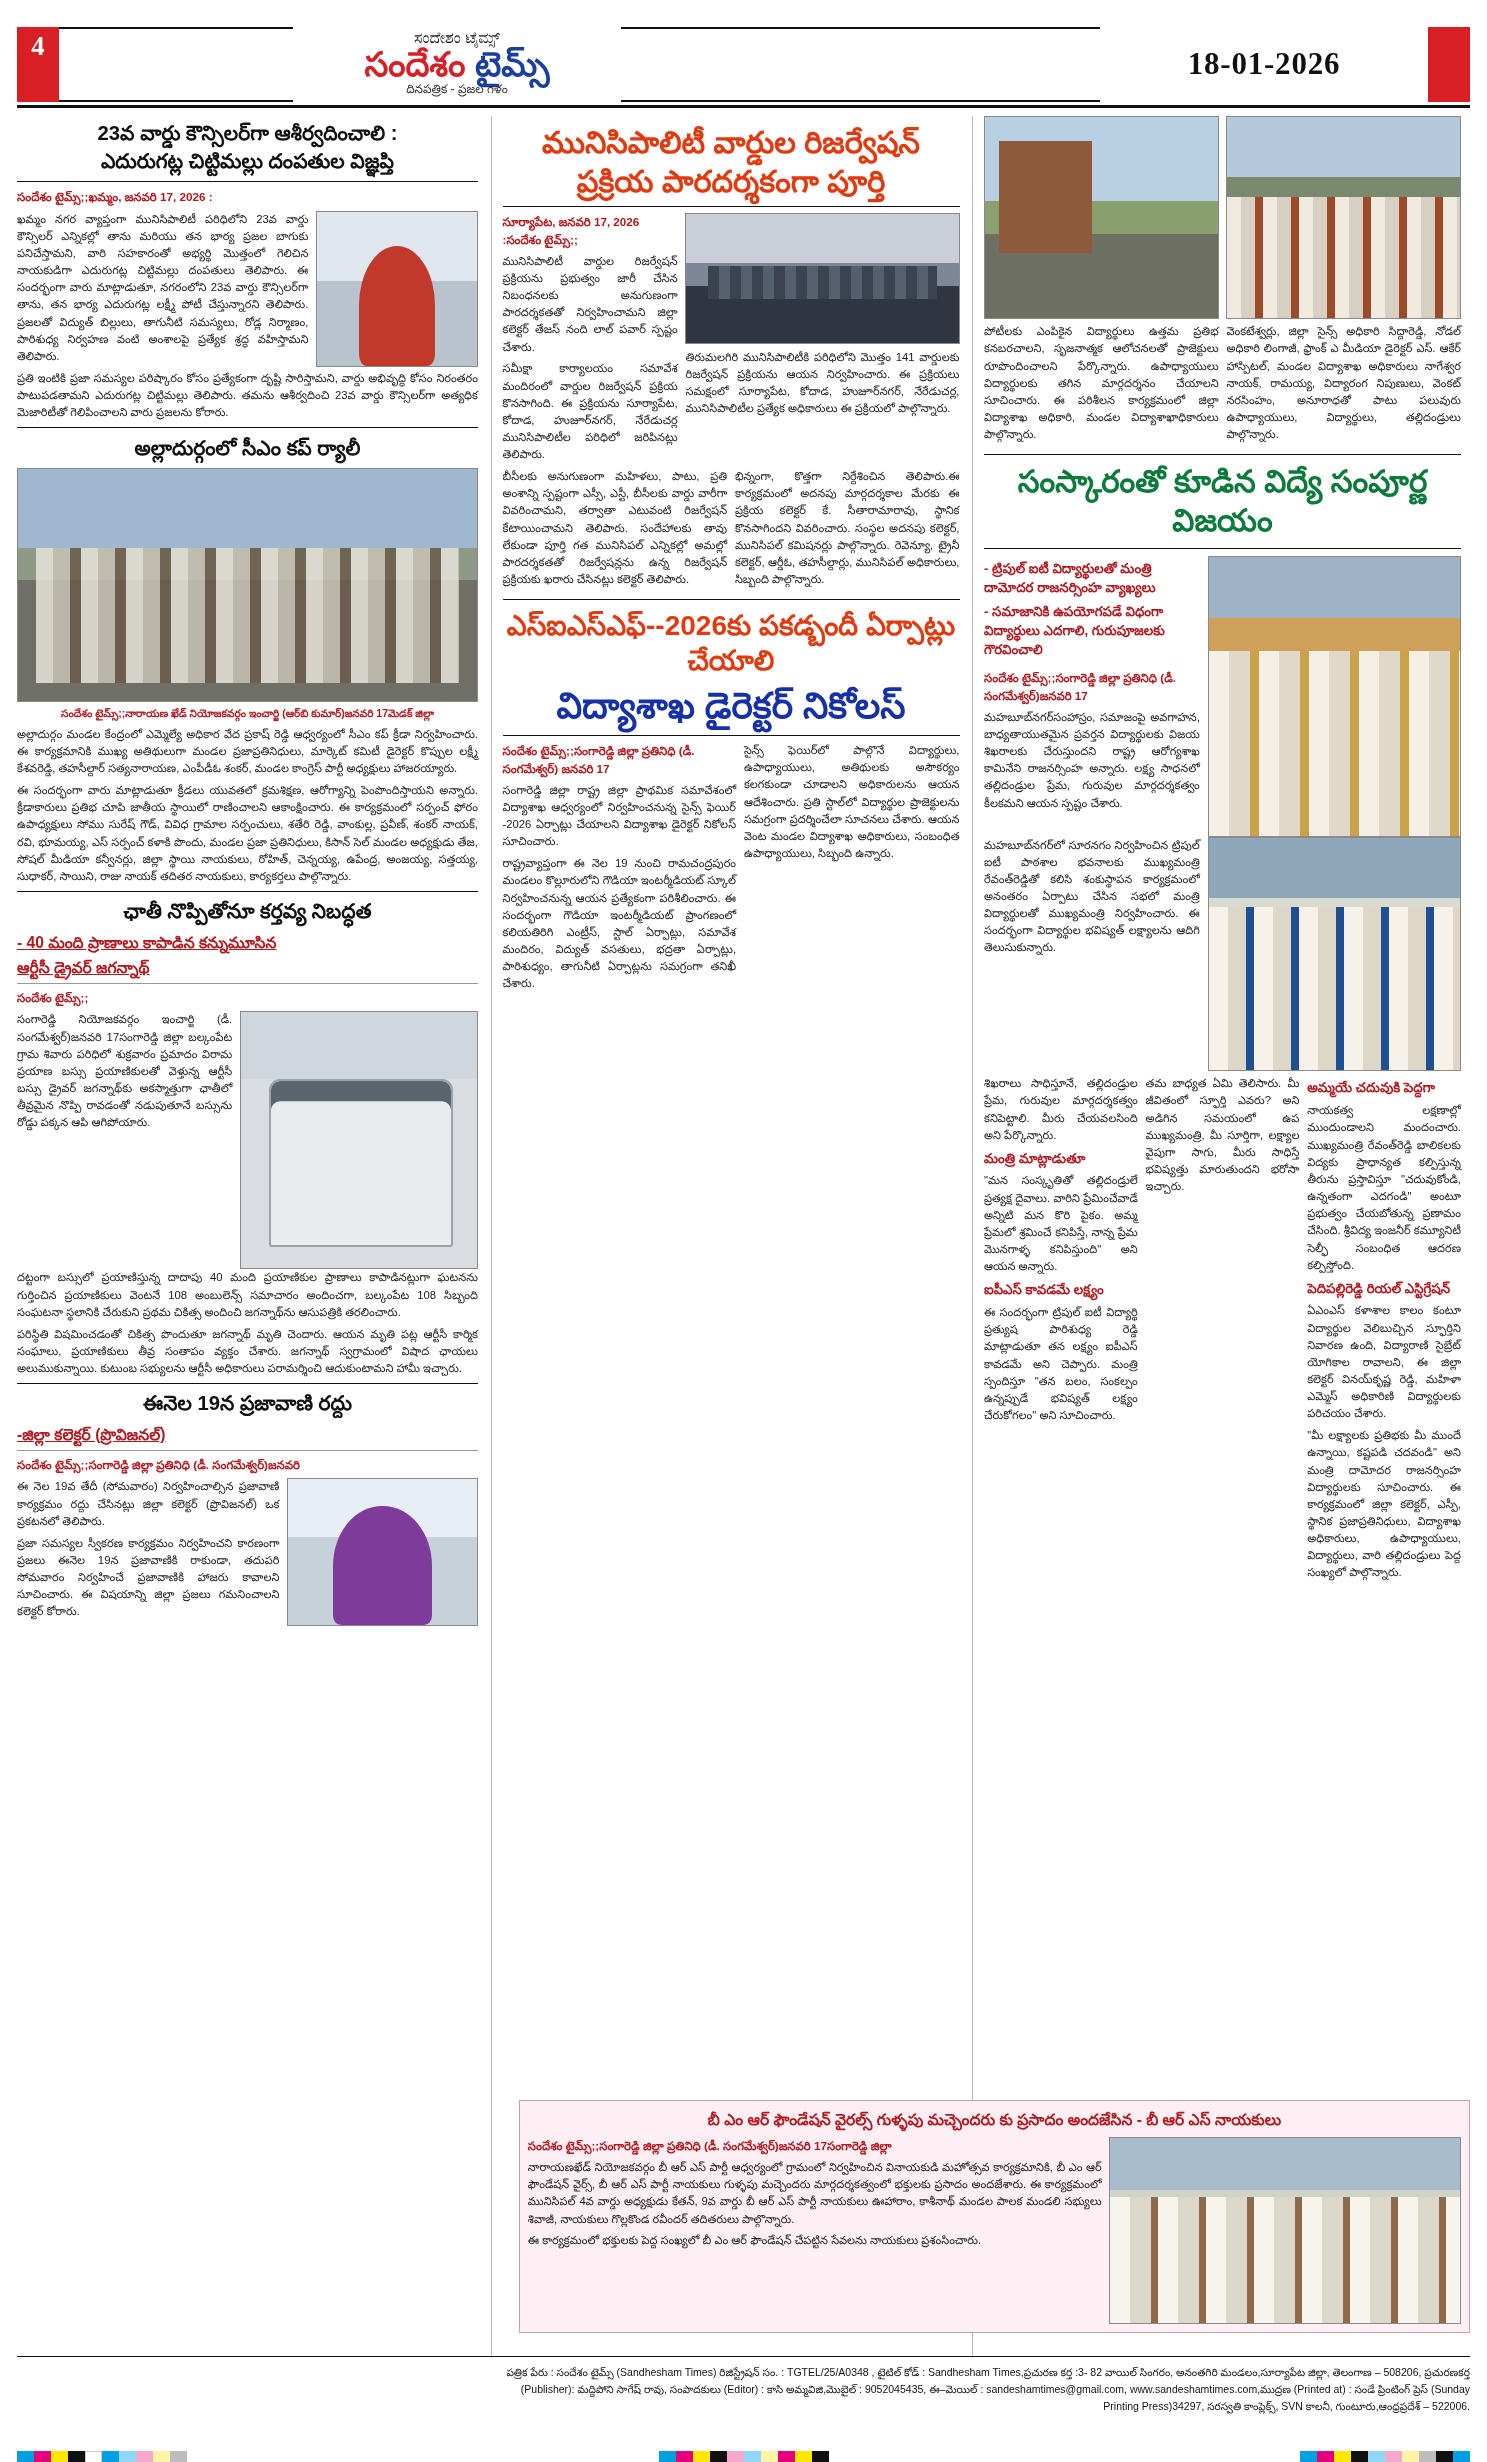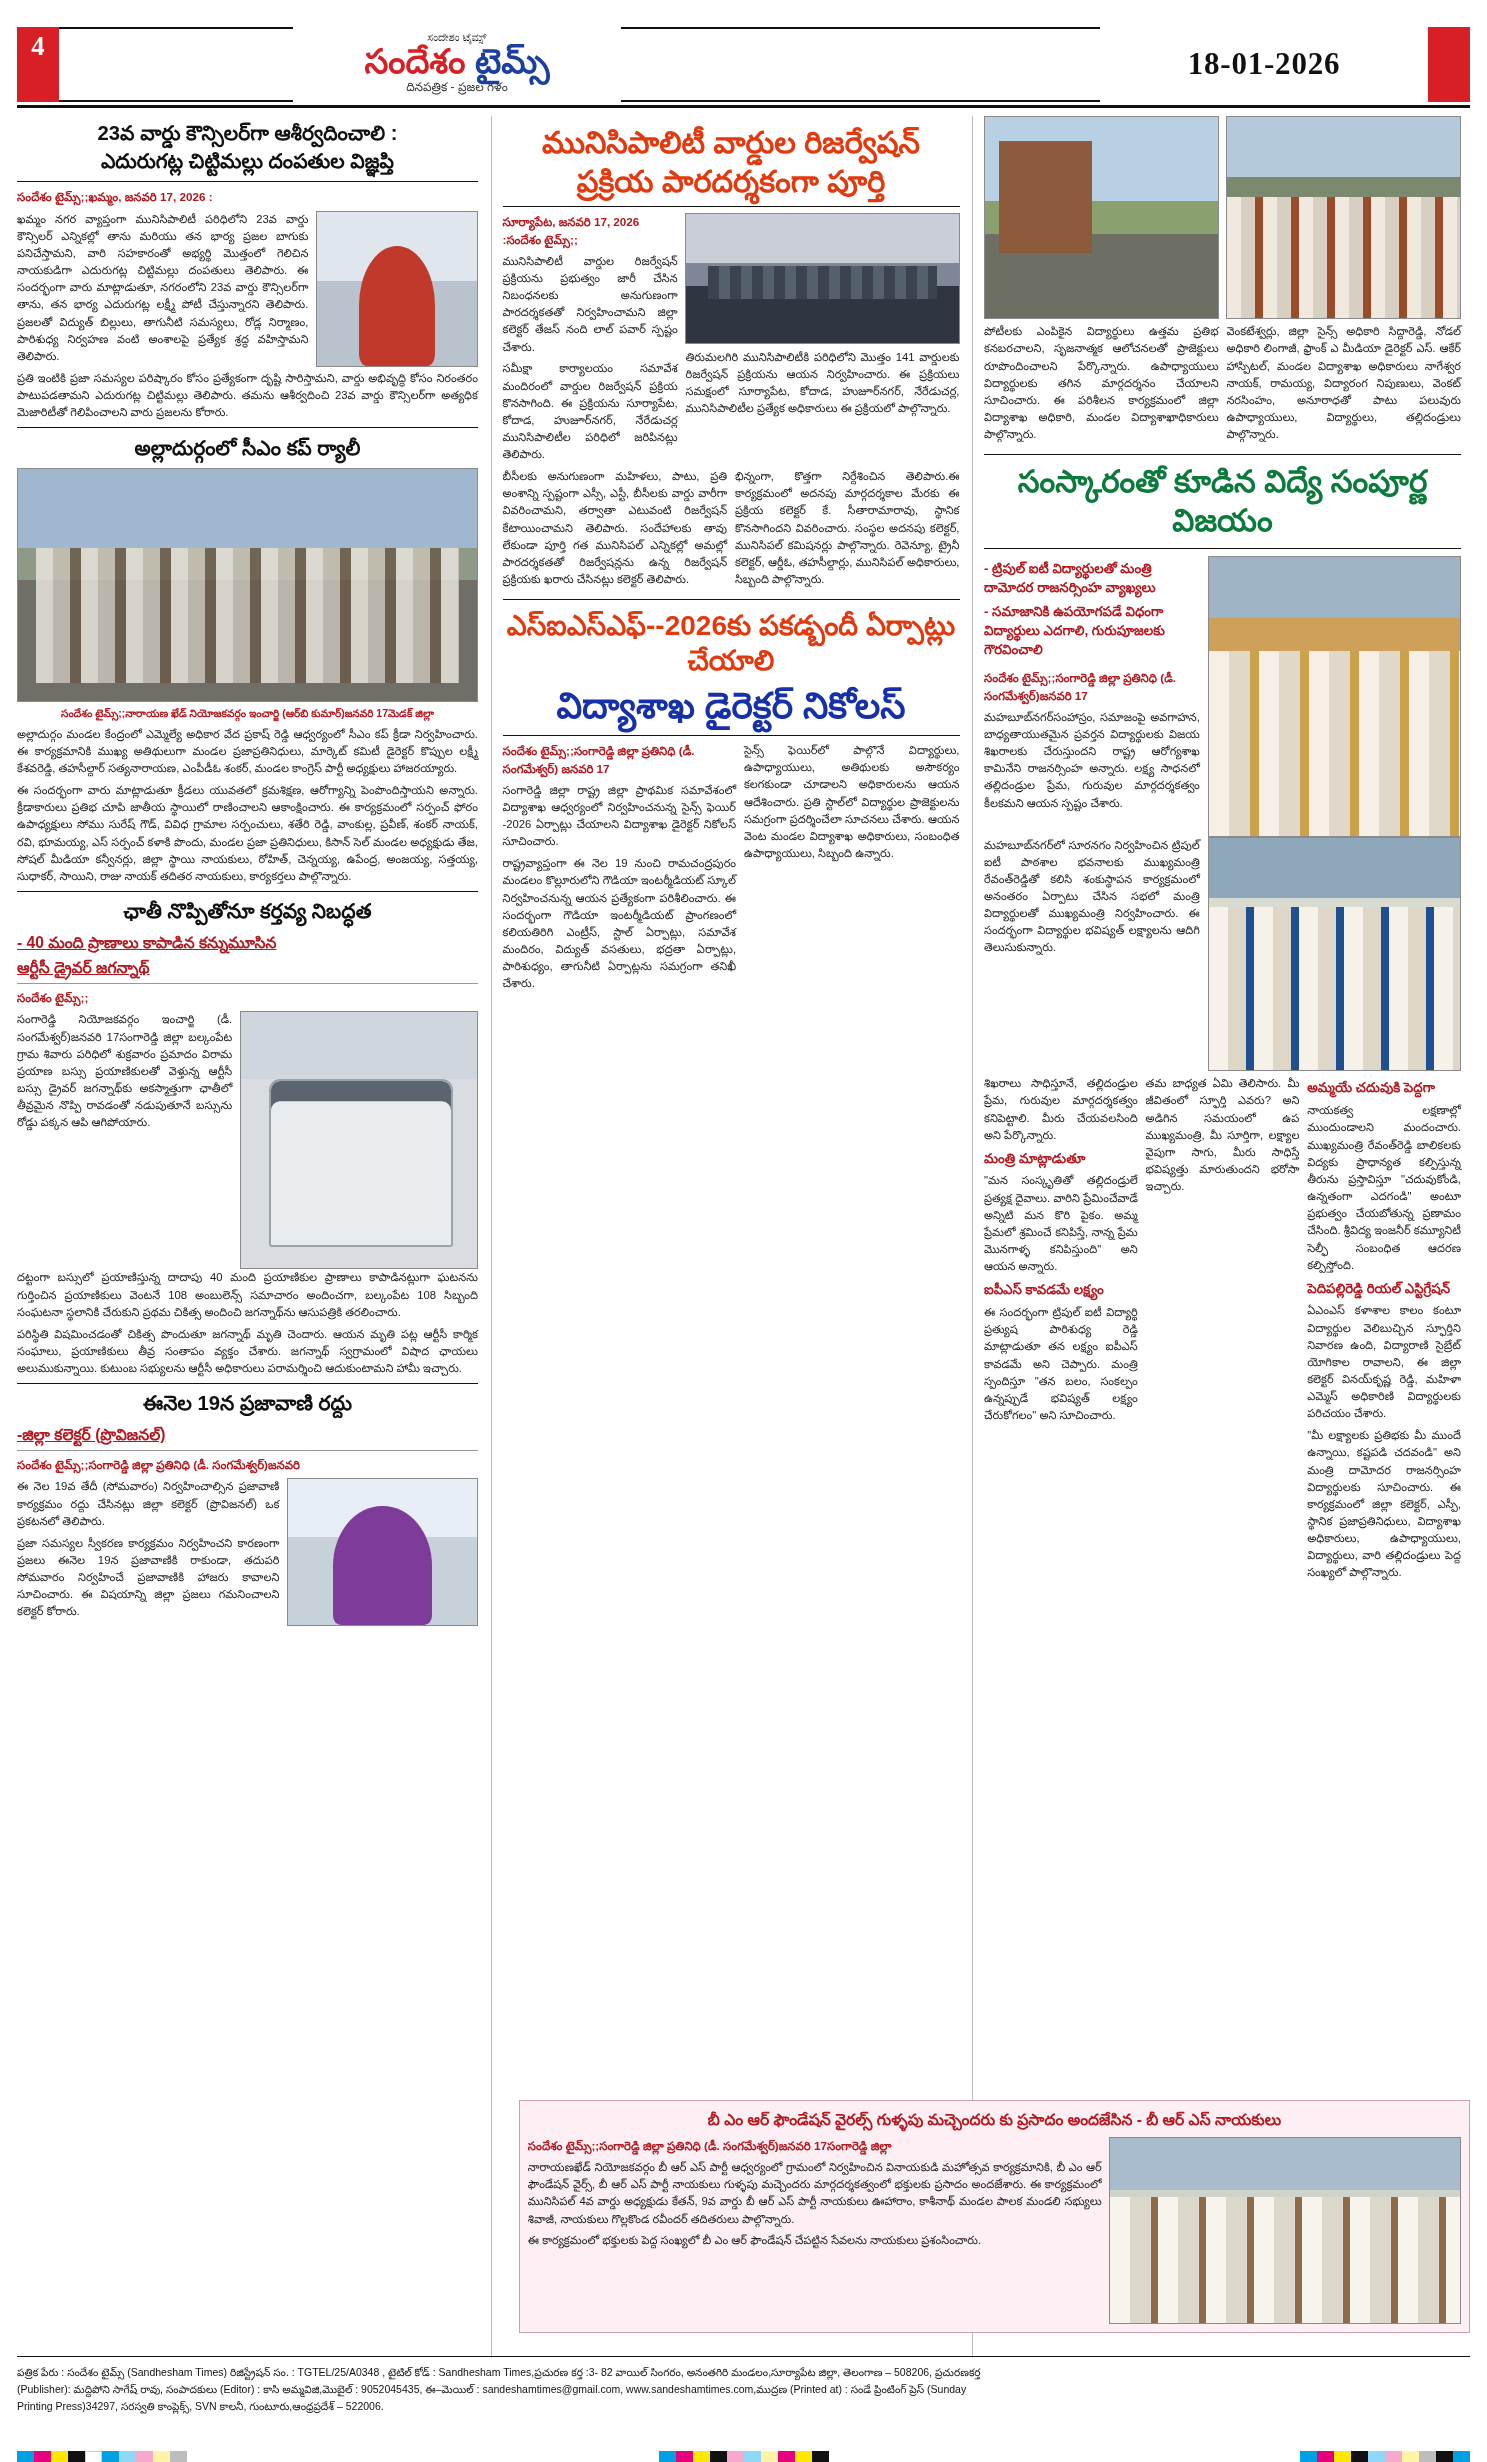--- a/index.html
+++ b/index.html
@@ -15,21 +15,21 @@
 
   
   .masthead { display:flex; align-items:stretch; height: 75px; margin-top: 26.6px; }
   .page-num-box {
     width: 42px; background:#d81f26; color:#fff; display:flex; align-items:flex-start;
     justify-content:center; font-size: 26.6px; font-weight:bold; padding-top:4.7px;
     font-family:"Liberation Serif", serif;
   }
   .mast-left-rule { flex: 0 0 234px; border-top: 2.3px solid #111; border-bottom:2.3px solid #111; }
   .mast-logo { flex: 0 0 328px; display:flex; flex-direction:column; align-items:center; justify-content:center; }
-  .mast-logo .kannada { font-size: 11px; color:#111; letter-spacing:0; }
+  .mast-logo .kannada { font-size: 16px; color:#111; letter-spacing:0; }
   .mast-logo .brand { font-size: 34px; font-weight:bold; color:#1b3fa0; line-height:1; }
   .mast-logo .brand .red { color:#d81f26; }
   .mast-logo .tag { font-size: 12px; color:#333; margin-top:1.6px; }
   .mast-mid-rule { flex:1 1 auto; border-top:2.3px solid #111; border-bottom:2.3px solid #111; }
   .mast-date {
     flex: 0 0 328px; display:flex; align-items:center; justify-content:center;
     font-size: 31px; font-weight:bold; font-family:"Liberation Serif", serif; letter-spacing:0.8px;
   }
   .mast-right-red { flex:0 0 42px; background:#d81f26; }
   .mast-rule-bottom { height:3.1px; background:#111; margin-top:3.1px; }
@@ -92,21 +92,21 @@
   .ph-stage::after{content:"";position:absolute;left:0;top:30%;width:100%;height:70%;background:repeating-linear-gradient(90deg,#f6f2ea 0 19px,#ded7c8 19px 37px,#1f4f93 37px 45px);}
   .ph-group { height: 187px; background: linear-gradient(#a8bccd 0 28%, #cfd3c8 28% 100%); }
   .ph-group::after{content:"";position:absolute;left:0;top:32%;width:100%;height:68%;background:repeating-linear-gradient(90deg,#f7f4ee 0 20.3px,#ddd8cc 20.3px 41px,#8c6a4a 41px 48px);}
 
   
   .tint-box { background:#fdeff3; border:0.8px solid #c9a0ad; padding:7.8px; }
   .tint-title { font-size:15.6px; font-weight:bold; color:#b3191f; text-align:center; line-height:1.4; margin-bottom:6.2px;}
 
   
   .footer { position:absolute; left:17px; right:17px; bottom: 72px; border-top:1.6px solid #111; padding-top:6.2px;}
-  .footer p { font-size:10.5px; line-height:1.5; text-align:left; margin:1.6px 0; }
+  .footer p { font-size:10.5px; line-height:1.5; text-align:right; margin:1.6px 0; }
   .colorbars { position:absolute; left:17px; right:17px; bottom: 17px; display:flex; justify-content:space-between; }
   .cbgroup { display:flex; }
   .cbgroup i { display:block; width:17px; height:20.3px; }
 
   .flexrow { display:flex; gap:7.8px; }
   .flexrow > div { flex:1; }
   .sp6{height:4.7px}
 </style>
 </head>
 <body>

